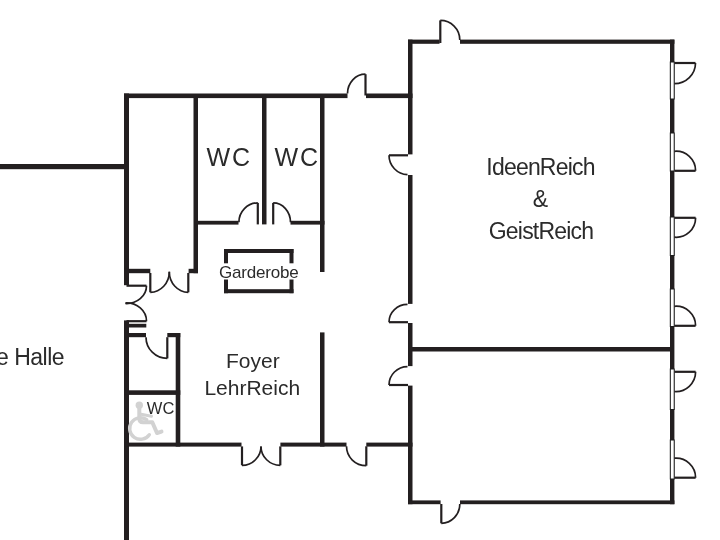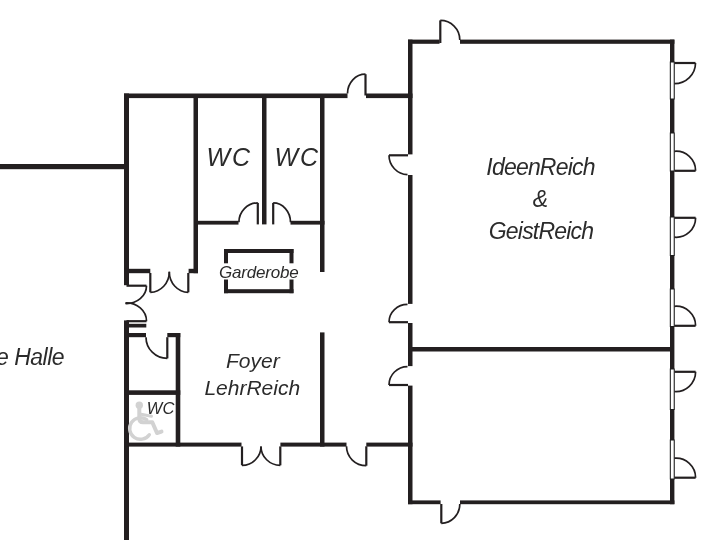--- a/index.html
+++ b/index.html
@@ -1,16 +1,16 @@
 <!DOCTYPE html>
 <html><head>
 <meta charset="utf-8">
 <style>
 html,body{margin:0;padding:0;background:#ffffff;}
-#plan{width:720px;height:540px;position:relative;overflow:hidden;font-style:italic;}
+#plan{width:720px;height:540px;position:relative;overflow:hidden;}
 text{font-family:"Liberation Sans",sans-serif;fill:#2b2b2b;}
 </style>
 </head>
 <body>
 <div id="plan">
 <svg width="720" height="540" viewBox="0 0 720 540">
 <rect x="0" y="0" width="720" height="540" fill="#ffffff"></rect>
 <g fill="#231f20" stroke="none">
 
   <rect x="0" y="164" width="124" height="5.2"></rect>

